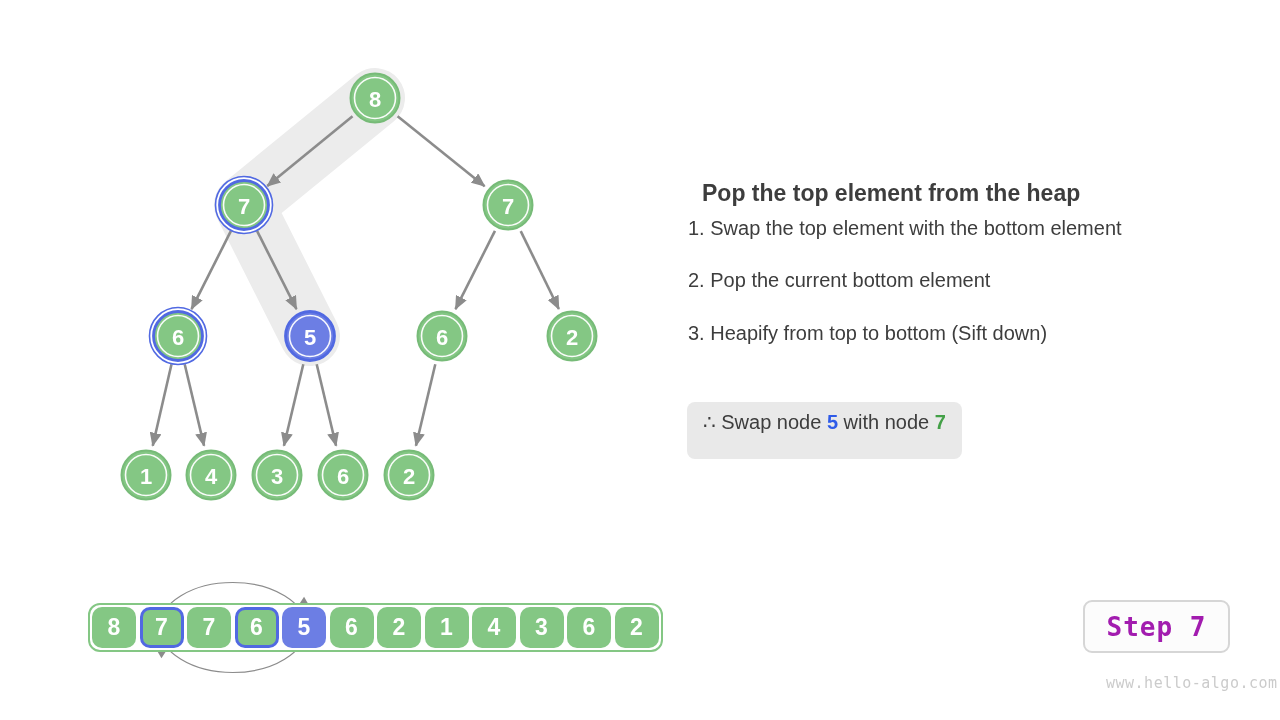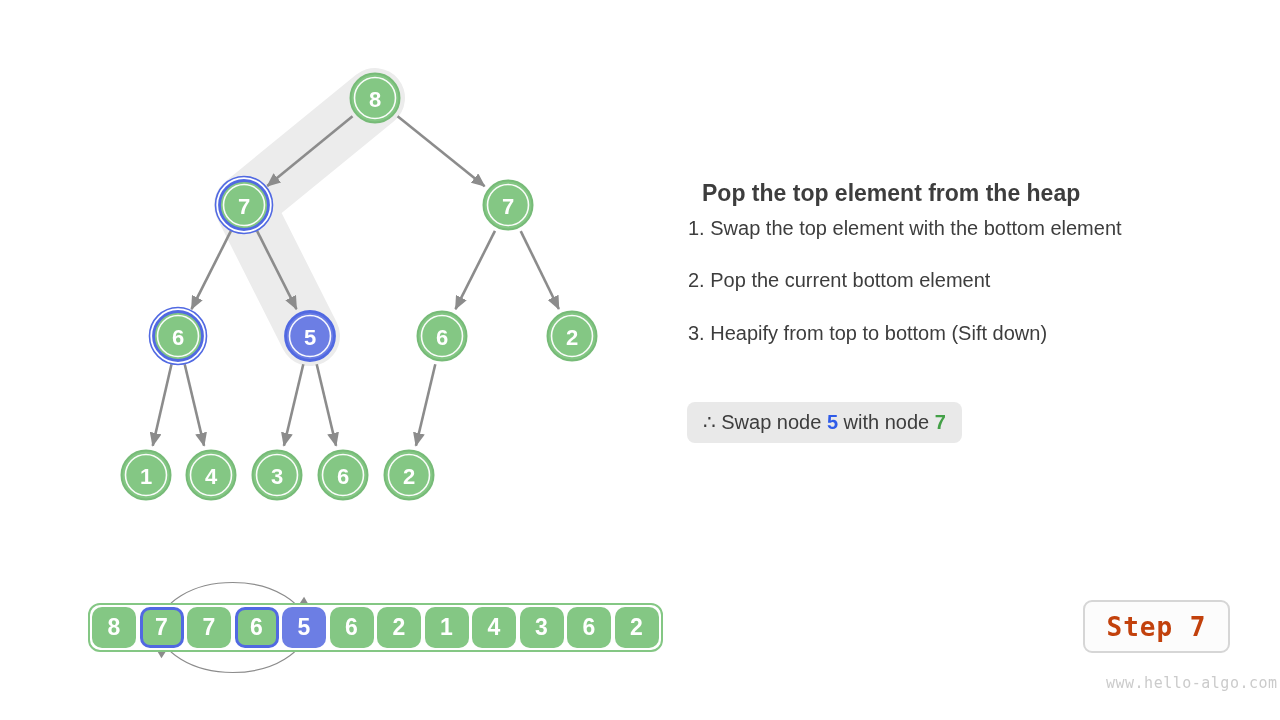--- a/index.html
+++ b/index.html
@@ -22,30 +22,30 @@
         justify-content:center;box-sizing:border-box;}
   .cell.blue-border{border:3px solid var(--node-blue-border);}
   .cell.blue-fill{background:var(--node-blue);}
 
   
   #panel-title{position:absolute;left:690px;top:168px;margin:12px;font-size:23px;
                font-weight:700;color:var(--text-dark);}
   .step-line{position:absolute;left:688px;font-size:20px;color:var(--text-dark);}
   #step-0{top:217px}  #step-1{top:269px}  #step-2{top:322px}
   #because-line{position:absolute;left:698px;top:371px;font-size:20px;color:var(--text-dark);}
-  #therefore-box{position:absolute;left:687px;top:402px;height:41px;line-height:41px;
+  #therefore-box{position:absolute;left:687px;top:402px;height:57px;line-height:41px;
                  padding:0 16px;background:var(--therefore-bg);border-radius:8px;
                  font-size:20px;color:var(--text-dark);}
   .c-green{color:var(--text-green);font-weight:700;}
   .c-blue{color:var(--text-blue);font-weight:700;}
 
   
   .step-btn{position:absolute;left:1083px;top:600px;width:147px;height:53px;
             box-sizing:border-box;border:2px solid #d6d6d6;border-radius:9px;
-            background:#fcfcfc;color:#c2410c;font-family:"DejaVu Sans Mono",monospace;
+            background:#fcfcfc;color:#a21caf;font-family:"DejaVu Sans Mono",monospace;
             font-weight:700;font-size:26px;display:flex;align-items:center;
             justify-content:center;letter-spacing:1px;cursor:pointer;}
   .watermark{position:absolute;left:1078px;top:674px;font-family:"DejaVu Sans Mono",monospace;
              font-size:15px;color:#cbcbcb;letter-spacing:0.5px;margin-left:28px;}
 </style>
 </head>
 <body>
 
 <div class="stage">
 

